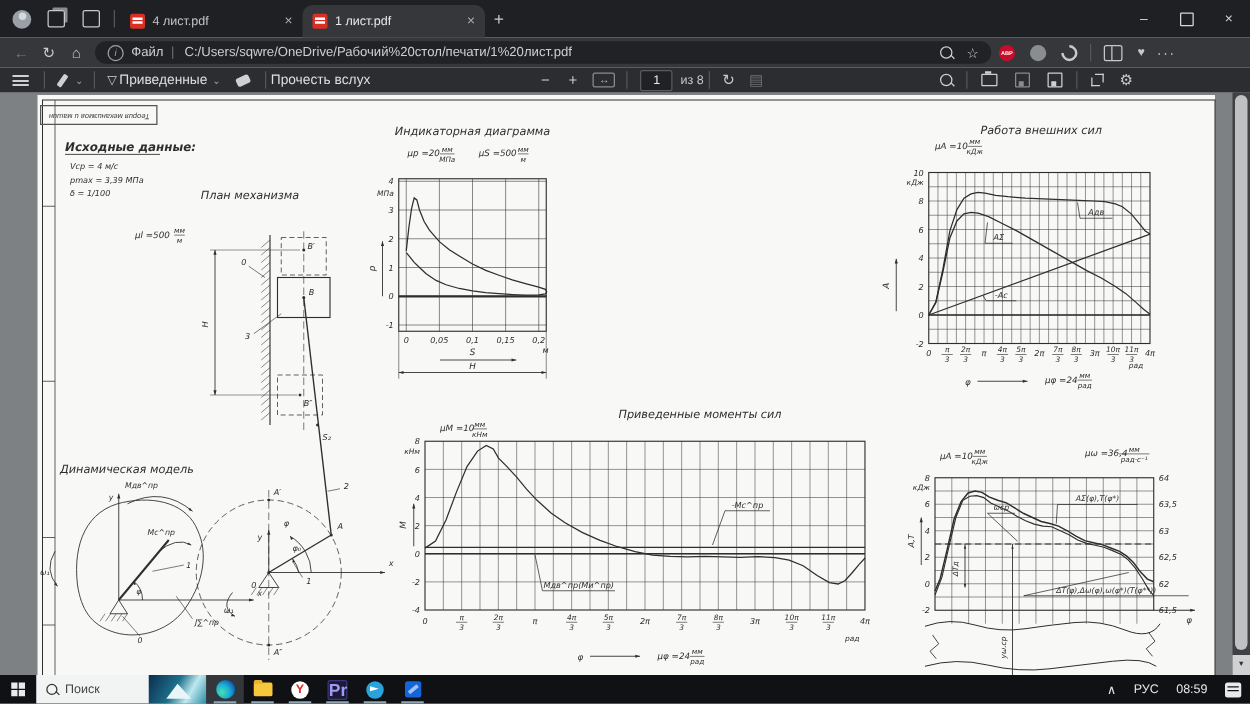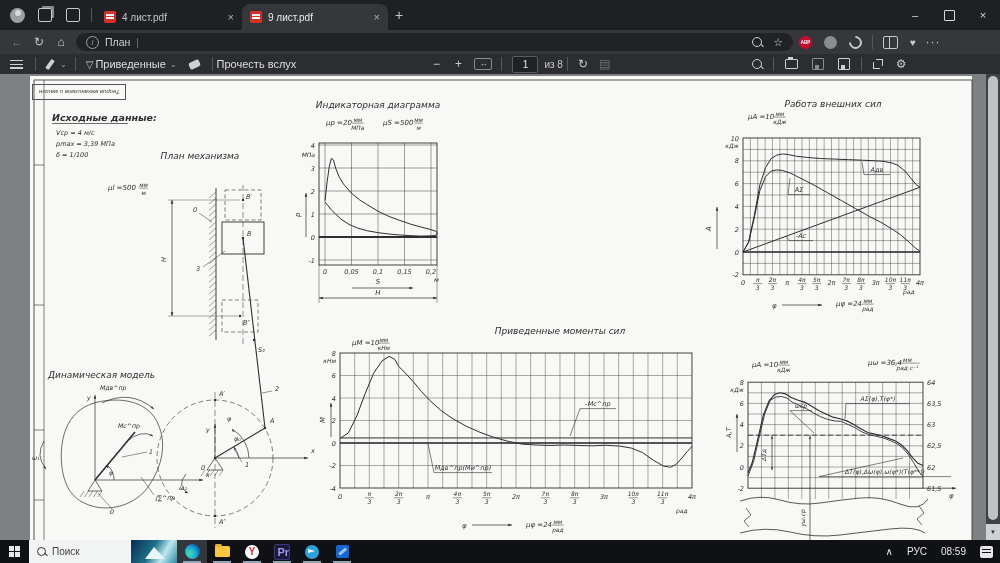--- a/index.html
+++ b/index.html
@@ -67,37 +67,37 @@
   #vscroll{left:986px;top:74px;width:14px;height:466px;background:#404144;z-index:4;}
   #vthumb{left:2px;top:2px;width:10px;height:444px;background:#bfc1c3;border-radius:5px;}
   #vdown{left:0px;top:450px;width:14px;height:16px;background:#cfd1d2;color:#333;font-size:6px;text-align:center;line-height:16px;}
   
   #taskbar{left:0;top:540px;width:1000px;height:23px;background:#101114;display:flex;align-items:center;z-index:6;}
   .winlogo{width:11px;height:11px;margin:0 9px;background:
     linear-gradient(#e8e9ea,#e8e9ea) 0 0/5px 5px no-repeat,
     linear-gradient(#e8e9ea,#e8e9ea) 6px 0/5px 5px no-repeat,
     linear-gradient(#e8e9ea,#e8e9ea) 0 6px/5px 5px no-repeat,
     linear-gradient(#e8e9ea,#e8e9ea) 6px 6px/5px 5px no-repeat;}
-  #tsearch{width:148px;height:23px;background:#f2f3f3;display:flex;align-items:center;color:#444;font-size:10px;position:relative;}
+  #tsearch{width:136px;height:23px;background:#f2f3f3;display:flex;align-items:center;color:#444;font-size:10px;position:relative;}
   .tmgl{width:7px;height:7px;border:1.2px solid #333;border-radius:50%;position:relative;margin:0 6px 0 8px;flex:0 0 auto;}
   .tmgl:before{content:"";position:absolute;left:5.5px;top:5.5px;width:4px;height:1.2px;background:#333;transform:rotate(45deg);}
   #tart{position:absolute;right:0;top:0;width:46px;height:23px;overflow:hidden;
     background:linear-gradient(120deg,#0b2d4e 0%,#1d6f8a 45%,#bfe8ef 70%,#2a8ba5 100%);}
   #tart:before{content:"";position:absolute;left:14px;top:7px;width:0;height:0;
     border-left:9px solid transparent;border-right:11px solid transparent;border-bottom:12px solid #e9f5f7;}
   .tico{width:30px;height:23px;display:flex;align-items:center;justify-content:center;position:relative;flex:0 0 auto;}
   .tico.open:after{content:"";position:absolute;left:6px;bottom:0;width:18px;height:2px;background:#8fa6b5;}
   .tico.front{background:#33373c;}
   .edgeico{width:15px;height:15px;border-radius:50%;background:radial-gradient(circle at 30% 65%,#46e0b0 0%,#1ca9d4 45%,#0b63b6 75%,#0a4f9c 100%);}
   .foldico{width:15px;height:11px;background:#f8c83c;border-radius:1.5px;position:relative;}
   .foldico:before{content:"";position:absolute;left:0;top:-2px;width:7px;height:3px;background:#e8b32c;border-radius:1.5px 1.5px 0 0;}
   .yico{width:14px;height:14px;border-radius:50%;background:#fff;color:#e52620;font-weight:bold;font-size:10px;
     text-align:center;line-height:14px;}
-  .prico{width:14px;height:14px;border-radius:2px;background:#1d1a38;color:#9e9bf0;font-size:11px;font-weight:bold;
-    text-align:right;line-height:14px;border:1px solid #3b3680;}
+  .prico{width:14px;height:14px;border-radius:2px;background:#1d1a38;color:#9e9bf0;font-size:14px;font-weight:bold;
+    text-align:left;line-height:14px;border:1px solid #3b3680;}
   .tgico{width:14px;height:14px;border-radius:50%;background:#2aa3dc;position:relative;}
   .tgico:before{content:"";position:absolute;left:3px;top:4.5px;width:0;height:0;
     border-top:2.5px solid transparent;border-bottom:2.5px solid transparent;border-left:7px solid #fff;}
   .movico{width:13px;height:13px;border-radius:2px;background:#1565d8;position:relative;}
   .movico:before{content:"";position:absolute;left:2px;top:5px;width:9px;height:2.5px;background:#9cc3f5;transform:rotate(-40deg);}
   #tray{margin-left:auto;display:flex;align-items:center;color:#e6e7e8;font-size:10px;}
   #tray>div{margin:0 7px;}
   .noteico{width:13px;height:12px;background:#e8e9ea;border-radius:2px;position:relative;}
   .noteico:before{content:"";position:absolute;left:2px;top:3px;width:9px;height:1.2px;background:#111;box-shadow:0 3px 0 #111;}
 </style>
@@ -111,41 +111,42 @@
     <div class="sqico stack"></div>
     <div class="sqico"></div>
     <div class="vdiv"></div>
     <div class="tab">
       <div class="pdfico"></div>
       <span>4 лист.pdf</span>
       <span class="tabx">×</span>
     </div>
     <div class="tab active">
       <div class="pdfico"></div>
-      <span>9 лист.pdf</span>
+      <span>1 лист.pdf</span>
       <span class="tabx">×</span>
     </div>
     <div class="tbtn" style="font-size:14px;">+</div>
     <div class="winctl">
       <div>–</div>
       <div>
           <span class="maxbox"></span>
         </div>
       <div>×</div>
     </div>
   </div>
 
   <div id="addrbar" class="abs">
     <div class="tbtn" style="color:#77797c;margin-left:6px;">←</div>
     <div class="tbtn">↻</div>
     <div class="tbtn">⌂</div>
     <div class="pill">
       <div class="infoc">i</div>
-      <span style="margin-right:6px;">План</span>
+      <span style="margin-right:6px;">Файл</span>
       <span style="color:#6f7174;margin-right:8px;">|</span>
+      <span>C:/Users/sqwre/OneDrive/Рабочий%20стол/печати/1%20лист.pdf</span>
       <div style="margin-left:auto;display:flex;align-items:center;">
         <div class="mgl"></div>
         <span style="color:#c7c8ca;font-size:11px;margin:0 4px;">☆</span>
       </div>
     </div>
     <div class="extc abp">ABP</div>
     <div class="extc extgray"></div>
     <div class="extc extmoon"></div>
     <div class="vdiv"></div>
     <div class="splitico"></div>

